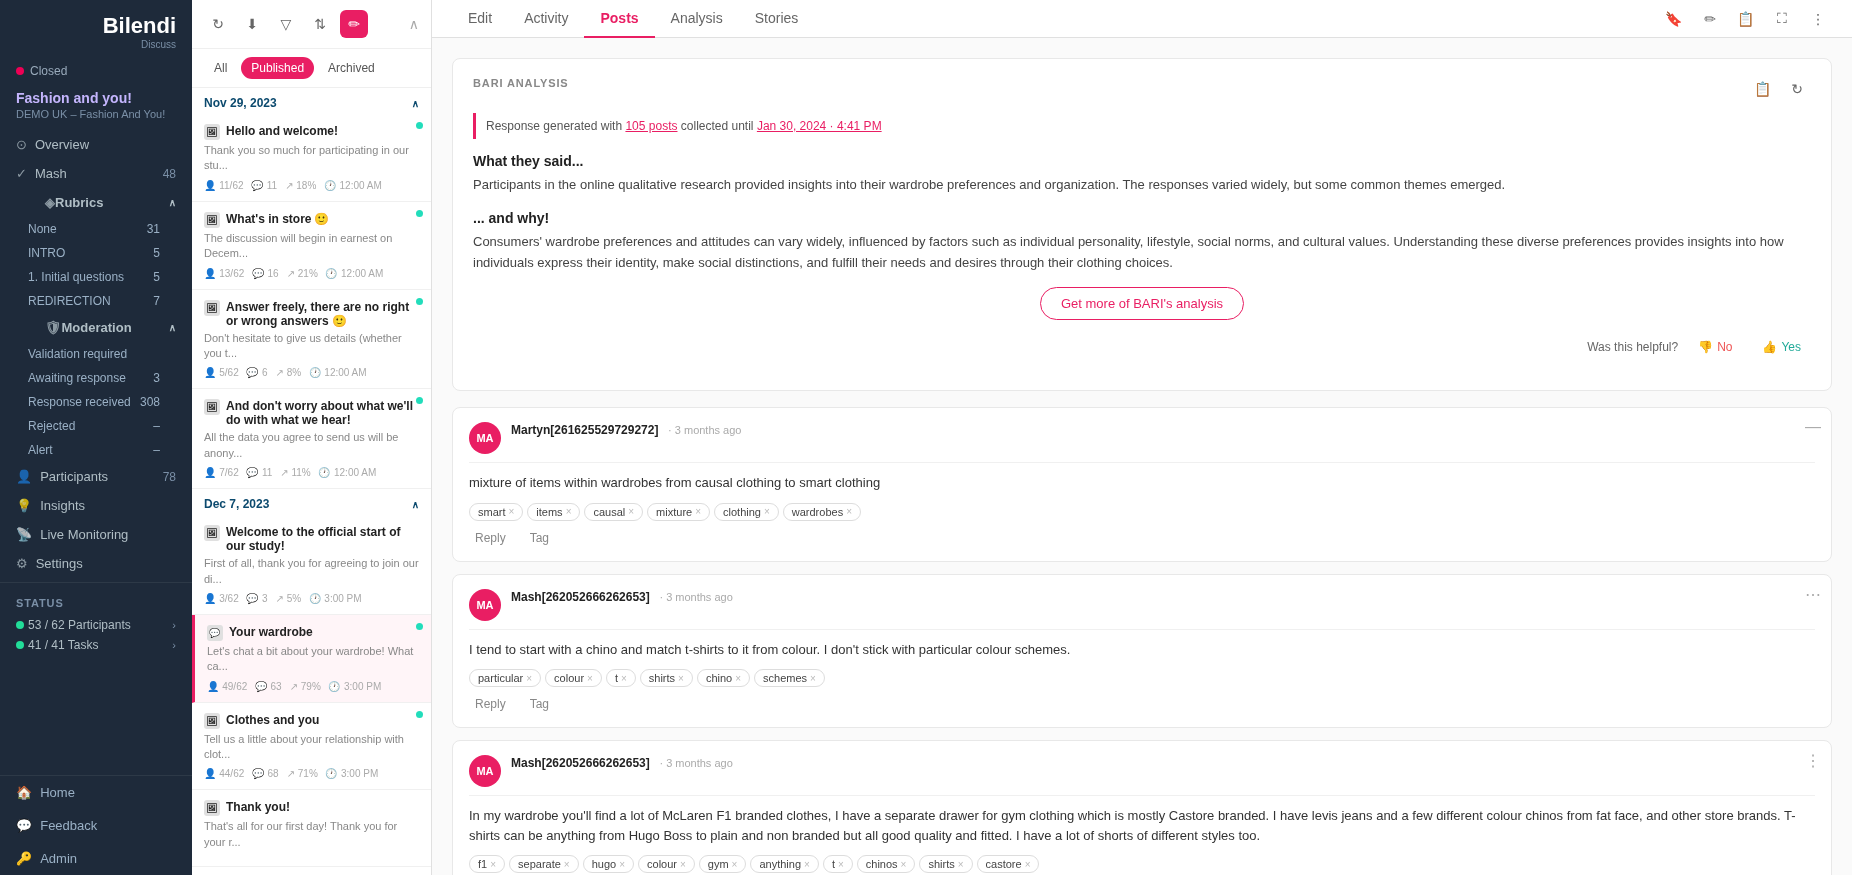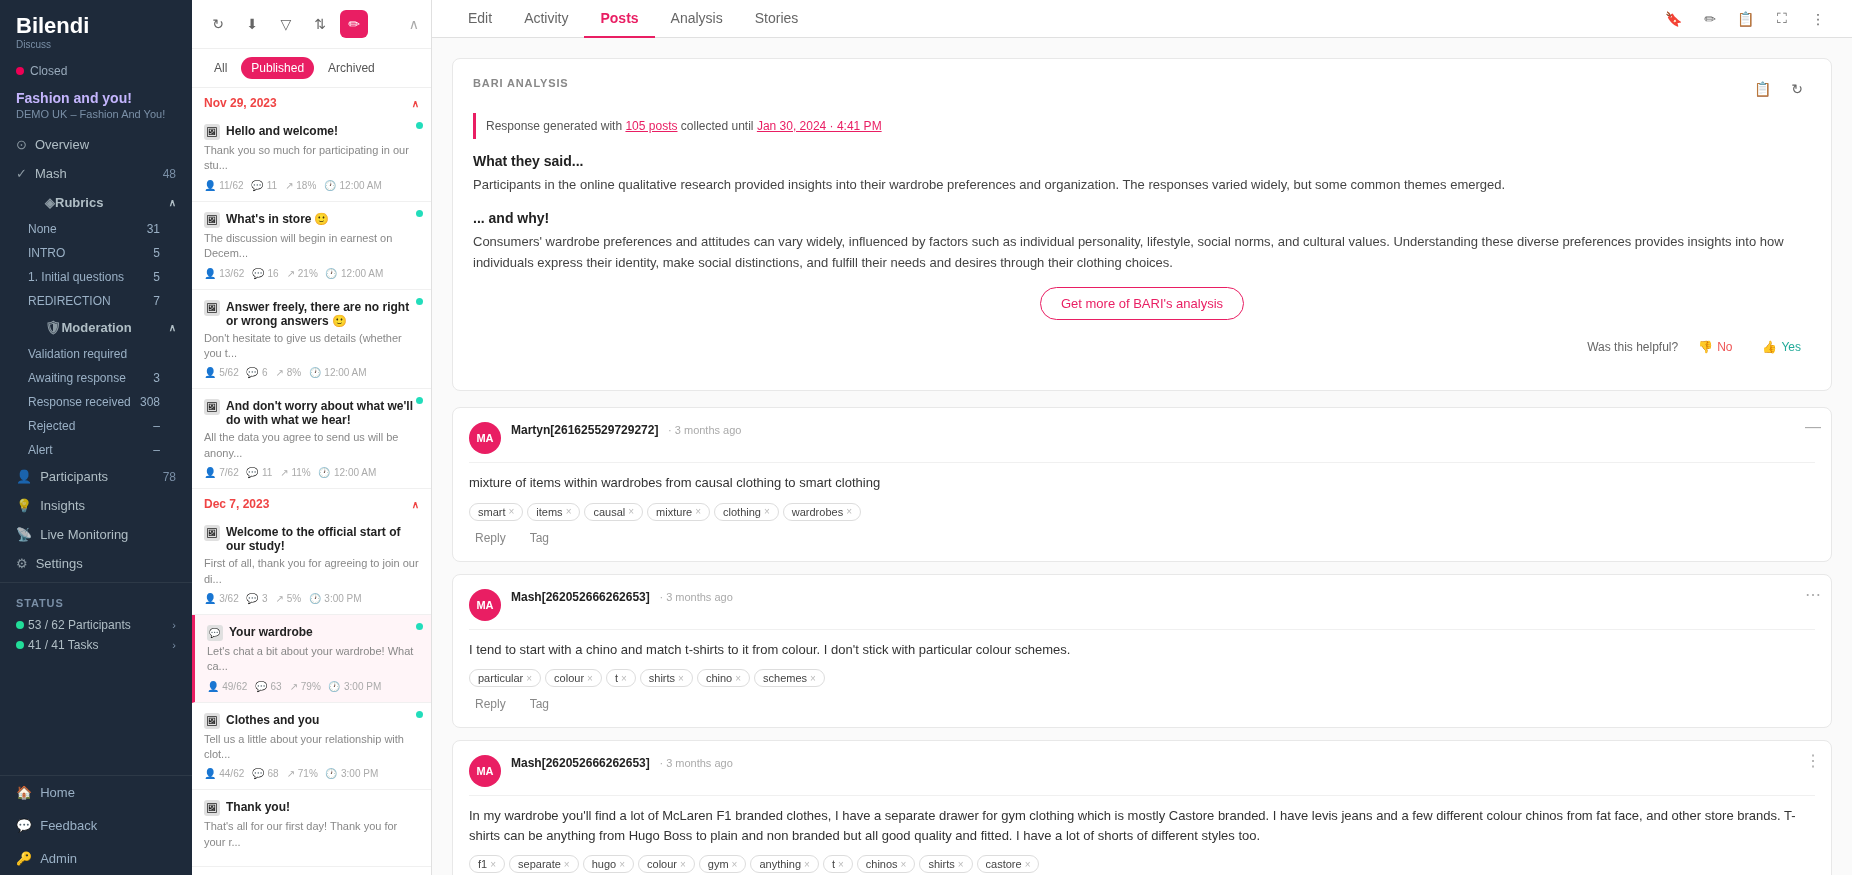--- a/index.html
+++ b/index.html
@@ -12,20 +12,21 @@
       color: #cdd5e0;
       display: flex;
       flex-direction: column;
       flex-shrink: 0;
       overflow-y: auto;
     }
     .sidebar-logo {
       padding: 14px 16px 6px;
       display: flex;
       flex-direction: column;
+      align-items: flex-end;
     }
     .sidebar-logo-title {
       font-size: 22px;
       font-weight: 700;
       color: #fff;
       line-height: 1.1;
     }
     .sidebar-logo-sub {
       font-size: 10px;
       color: #7a8fa6;
@@ -151,21 +152,21 @@
     .filter-tab.active { background: #e91e63; color: #fff; }
     .filter-tab-all { color: #555; }
     .middle-scroll { overflow-y: auto; flex: 1; }
     .date-header {
       display: flex;
       align-items: center;
       justify-content: space-between;
       padding: 8px 12px 4px;
       font-size: 12px;
       font-weight: 600;
-      color: #ef4444;
+      color: #0c4a6e;
       cursor: pointer;
     }
     .post-card {
       padding: 10px 12px;
       border-bottom: 1px solid #f0f0f0;
       cursor: pointer;
       position: relative;
     }
     .post-card.active { background: #fff5f8; border-left: 3px solid #e91e63; }
     .post-card-title {

